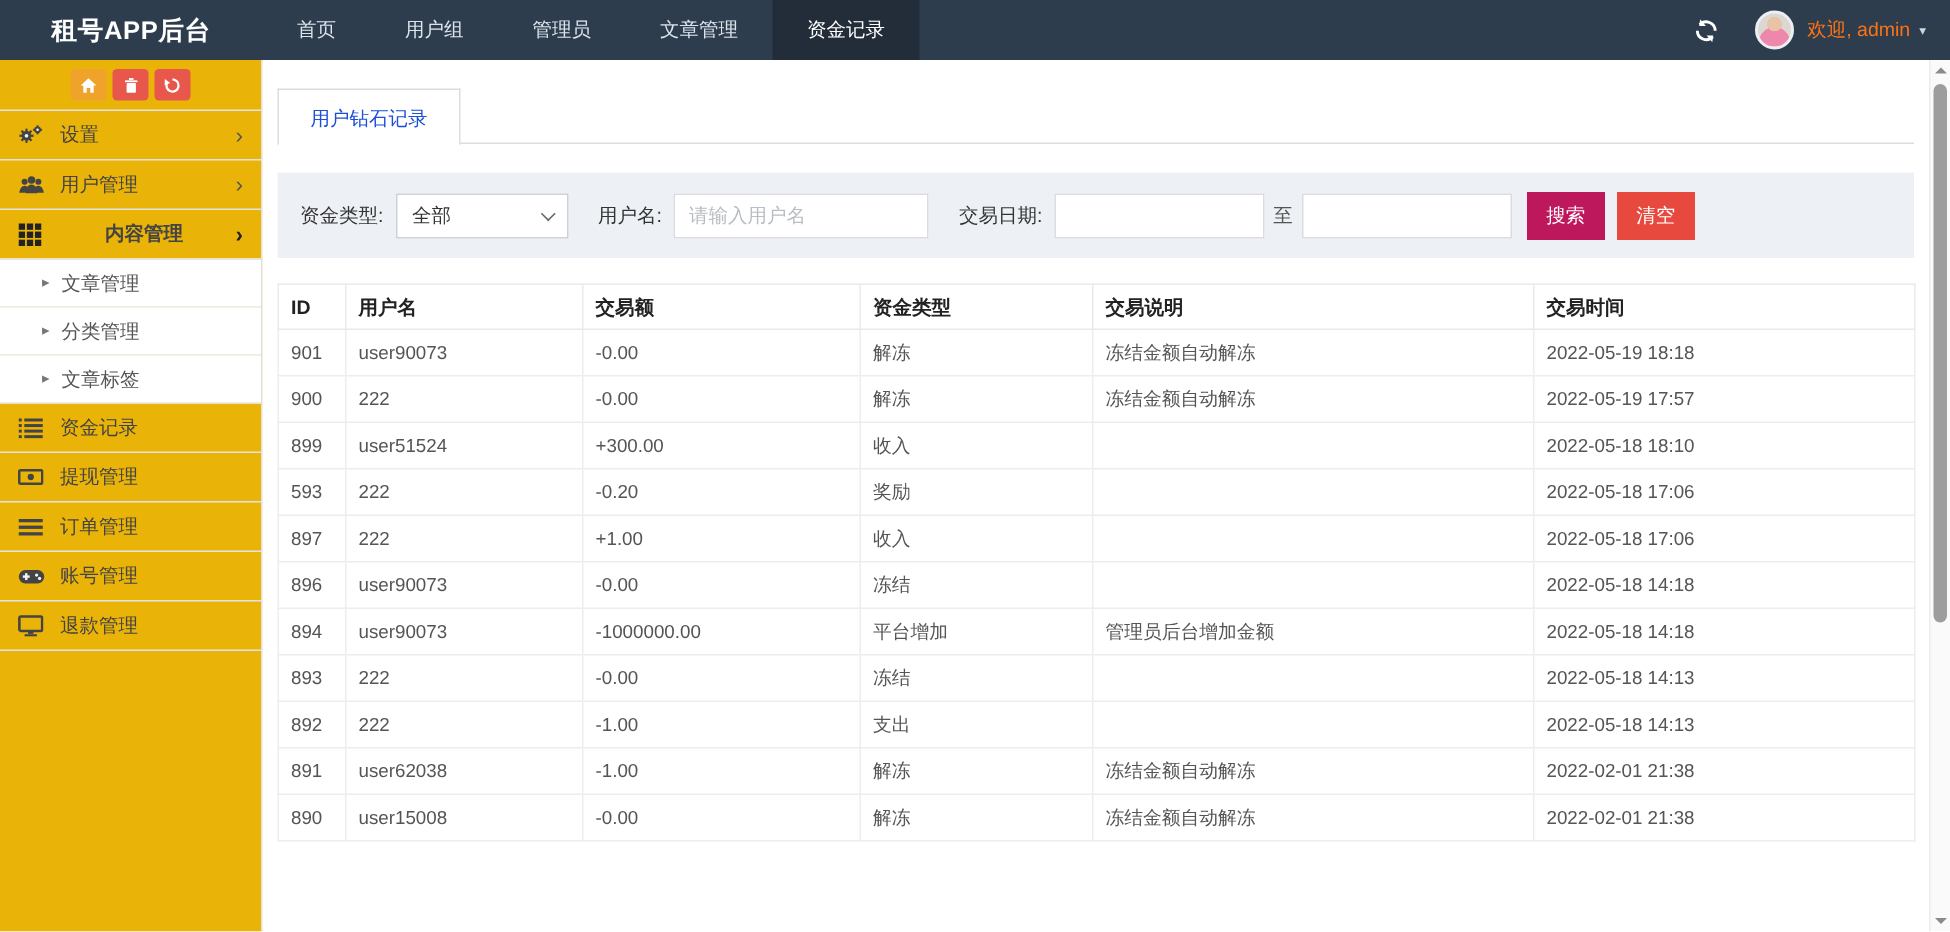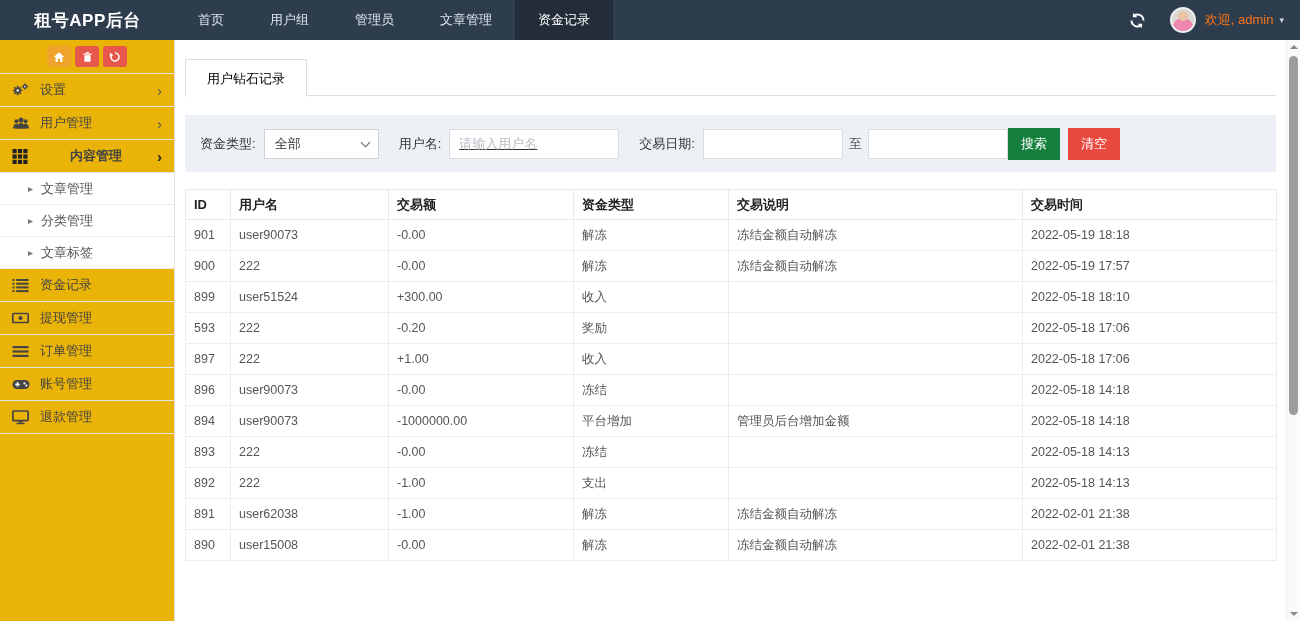--- a/index.html
+++ b/index.html
@@ -68,21 +68,21 @@
 
   
   .main {
     position:absolute; top:40px; left:175px; right:14px; bottom:0;
     background:#fff; padding:0 10px; overflow:hidden;
   }
   .tabbar { margin-top:18px; height:38px; border-bottom:1px solid #ddd; }
   .tab {
     display:inline-block; height:38px; line-height:37px; padding:0 21px;
     border:1px solid #ddd; border-bottom:1px solid #fff; background:#fff;
-    color:#000000; font-size:13px; cursor:pointer; position:relative; top:1px;
+    color:#1d4ed8; font-size:13px; cursor:pointer; position:relative; top:1px;
   }
 
   .filterbar {
     margin-top:19px; height:57px; background:#edf1f5;
     display:flex; align-items:center; padding:0 15px; font-size:13px; color:#333;
   }
   .f-label { margin-right:8px; white-space:nowrap; }
   .select-wrap { position:relative; }
   .select-wrap select {
     width:115px; height:30px; border:1px solid #ccd2d8; background:#fff;
@@ -93,26 +93,26 @@
   .select-caret {
     position:absolute; right:10px; top:10px; width:7px; height:7px;
     border-right:1.5px solid #666; border-bottom:1.5px solid #666;
     transform:rotate(45deg); pointer-events:none;
   }
   .filterbar input {
     height:30px; border:1px solid #d9dde1; background:#fff; font-size:13px;
     padding:0 9px; color:#333; font-family:inherit;
   }
   .filterbar input::placeholder { color:#b8bec4; }
-  .inp-user { width:170px;text-decoration:underline; }
+  .inp-user { width:170px; }
   .inp-date { width:140px; }
   .gap-l { margin-left:20px; }
   .to-label { margin:0 6px; color:#555; }
   .btn { height:32px; border:none; color:#fff; font-size:13px; padding:0 13px; cursor:pointer; font-family:inherit; }
-  .btn-search { background:#15803d; }
+  .btn-search { background:#be185d; margin-left:10px; }
   .btn-clear { background:#e8493f; margin-left:8px; }
 
   .summary { margin-top:16px; display:flex; gap:14px; font-size:13px; color:#f01b1b; white-space:nowrap; }
 
   table.records { margin-top:17px; width:100%; border-collapse:collapse; table-layout:fixed; }
   table.records th {
     height:30px; text-align:left; font-size:13px; font-weight:bold; color:#222;
     padding:0 6px 0 8px; border:1px solid #e8eaec; background:#fff;
   }
   table.records td {

